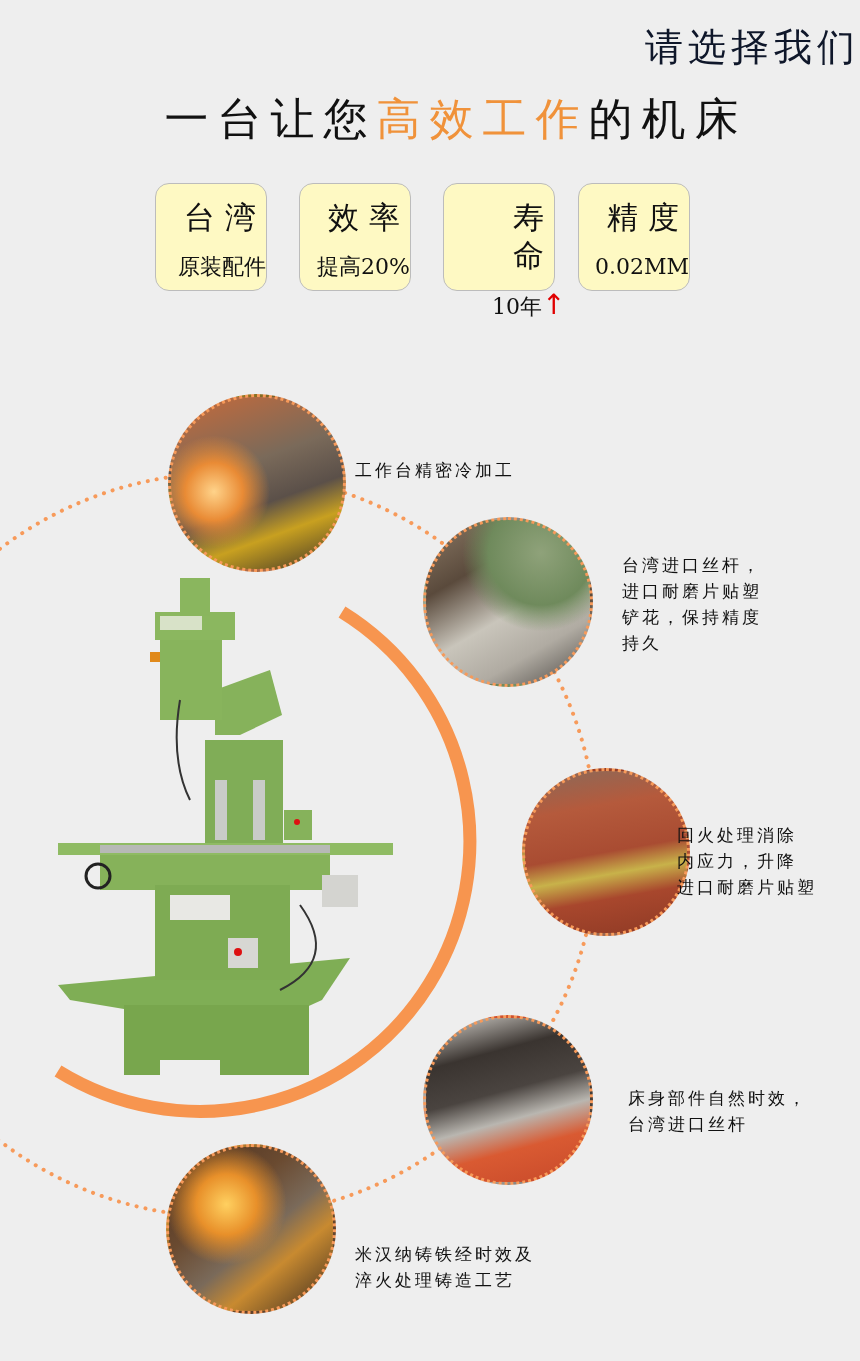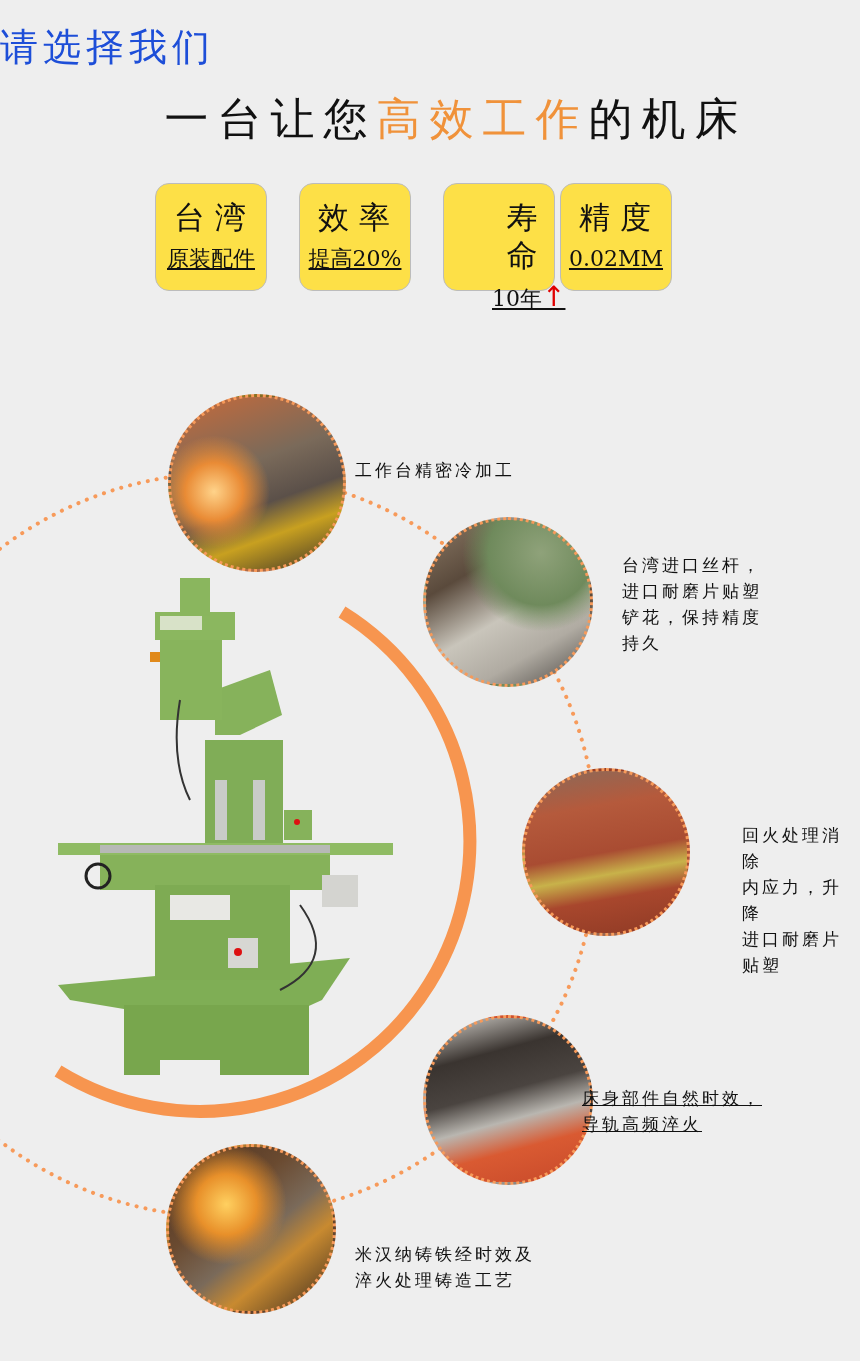--- a/index.html
+++ b/index.html
@@ -1,23 +1,23 @@
 <!DOCTYPE html>
 <html><head>
 <meta charset="utf-8">
 <style>
   html,body{margin:0;padding:0;}
   body{width:860px;height:1361px;background:#eeeeee;position:relative;overflow:hidden;font-family:"DejaVu Sans",sans-serif;color:#111;}
   .abs{position:absolute;}
-  .title1{left:0;top:22px;width:860px;text-align:left;font-size:38px;letter-spacing:5px;color:#1d4ed8;}
+  .title1{left:0;top:22px;width:860px;text-align:right;font-size:38px;letter-spacing:5px;color:#0f172a;}
   .title2{left:0;top:90px;width:834px;text-align:center;font-size:44px;letter-spacing:9px;color:#111;padding-left:39px;}
   .title2 .hl{color:#f0923a;}
-  .badge{top:183px;width:112px;height:108px;border:1.5px solid #bcbcbc;border-radius:14px;background:#fde047;text-align:center;box-sizing:border-box;}
+  .badge{top:183px;width:112px;height:108px;border:1.5px solid #bcbcbc;border-radius:14px;background:#fef9c3;text-align:right;box-sizing:border-box;}
   .badge .t{font-family:"DejaVu Sans",sans-serif;font-size:31px;letter-spacing:10px;margin-top:14px;margin-left:8px;line-height:38px;}
-  .badge .s{font-family:"DejaVu Serif",serif;font-size:22px;margin-top:8px;line-height:30px;white-space:nowrap;text-decoration:underline;}
+  .badge .s{font-family:"DejaVu Serif",serif;font-size:22px;margin-top:16px;line-height:30px;white-space:nowrap;}
   .badge .up{color:#e00000;font-family:"DejaVu Sans",sans-serif;font-size:28px;}
   .feat{font-family:"DejaVu Serif",serif;font-size:17px;letter-spacing:3px;line-height:26px;color:#111;}
   .photo{border-radius:50%;border:3px dotted #f79a5a;box-sizing:border-box;overflow:hidden;}
   svg{position:absolute;left:0;top:0;}
 </style>
 </head>
 <body>
 
 <svg width="860" height="1361">
 
@@ -34,21 +34,21 @@
   <div class="s">原装配件</div>
 </div>
 <div class="abs badge" style="left:299px;">
   <div class="t">效率</div>
   <div class="s">提高20%</div>
 </div>
 <div class="abs badge" style="left:443px;padding-left:48px;">
   <div class="t">寿命</div>
   <div class="s"><span>10年</span><span class="up">↑</span></div>
 </div>
-<div class="abs badge" style="left:560px;">
+<div class="abs badge" style="left:578px;">
   <div class="t">精度</div>
   <div class="s">0.02MM</div>
 </div>
 
 <svg width="860" height="1361">
   <g>
 
     <polygon points="58,985 350,958 322,1000 300,1010 130,1010 70,1000" fill="#7fae55"></polygon>
     <rect x="124" y="1005" width="185" height="70" fill="#78a64d"></rect>
     <rect x="160" y="1060" width="60" height="16" fill="#eeeeee"></rect>
@@ -88,29 +88,29 @@
 
 <div class="abs photo" style="left:423px;top:517px;width:170px;height:170px;background:radial-gradient(circle at 70% 20%,#8fa27a 0%,#6f8a5c 30%,transparent 45%),linear-gradient(150deg,#8c7a66 0%,#5a4a3c 30%,#c9c5bb 55%,#b0aba2 75%,#4a4642 100%);"></div>
 <div class="abs feat" style="left:622px;top:552px;">
   <div>台湾进口丝杆，</div>
   <div>进口耐磨片贴塑</div>
   <div>铲花，保持精度</div>
   <div>持久</div>
 </div>
 
 <div class="abs photo" style="left:522px;top:768px;width:168px;height:168px;background:linear-gradient(170deg,#8a6a5a 0%,#b55a3c 25%,#a94c32 50%,#c8b24a 62%,#a8472d 75%,#8f3a25 100%);"></div>
-<div class="abs feat" style="left:742px;top:822px;">
+<div class="abs feat" style="left:677px;top:822px;">
   <div>回火处理消除</div>
   <div>内应力，升降</div>
   <div>进口耐磨片贴塑</div>
 </div>
 
 <div class="abs photo" style="left:423px;top:1015px;width:170px;height:170px;background:linear-gradient(165deg,#d9d6d0 0%,#3a3430 25%,#4a4440 45%,#b9b6b0 60%,#d95a32 75%,#c7492a 100%);"></div>
-<div class="abs feat" style="left:582px;top:1085px;text-decoration:underline;">
+<div class="abs feat" style="left:628px;top:1085px;">
   <div>床身部件自然时效，</div>
-  <div>导轨高频淬火</div>
+  <div>台湾进口丝杆</div>
 </div>
 
 <div class="abs photo" style="left:166px;top:1144px;width:170px;height:170px;background:radial-gradient(ellipse at 35% 35%,#ffd060 0%,#e8902a 20%,transparent 40%),linear-gradient(140deg,#4a3020 0%,#6a4a30 35%,#7a6a5a 55%,#c88a30 70%,#3a2a20 100%);"></div>
 <div class="abs feat" style="left:355px;top:1225px;margin-top:16px;">
   <div>米汉纳铸铁经时效及</div>
   <div>淬火处理铸造工艺</div>
 </div>
 
 </body></html>

